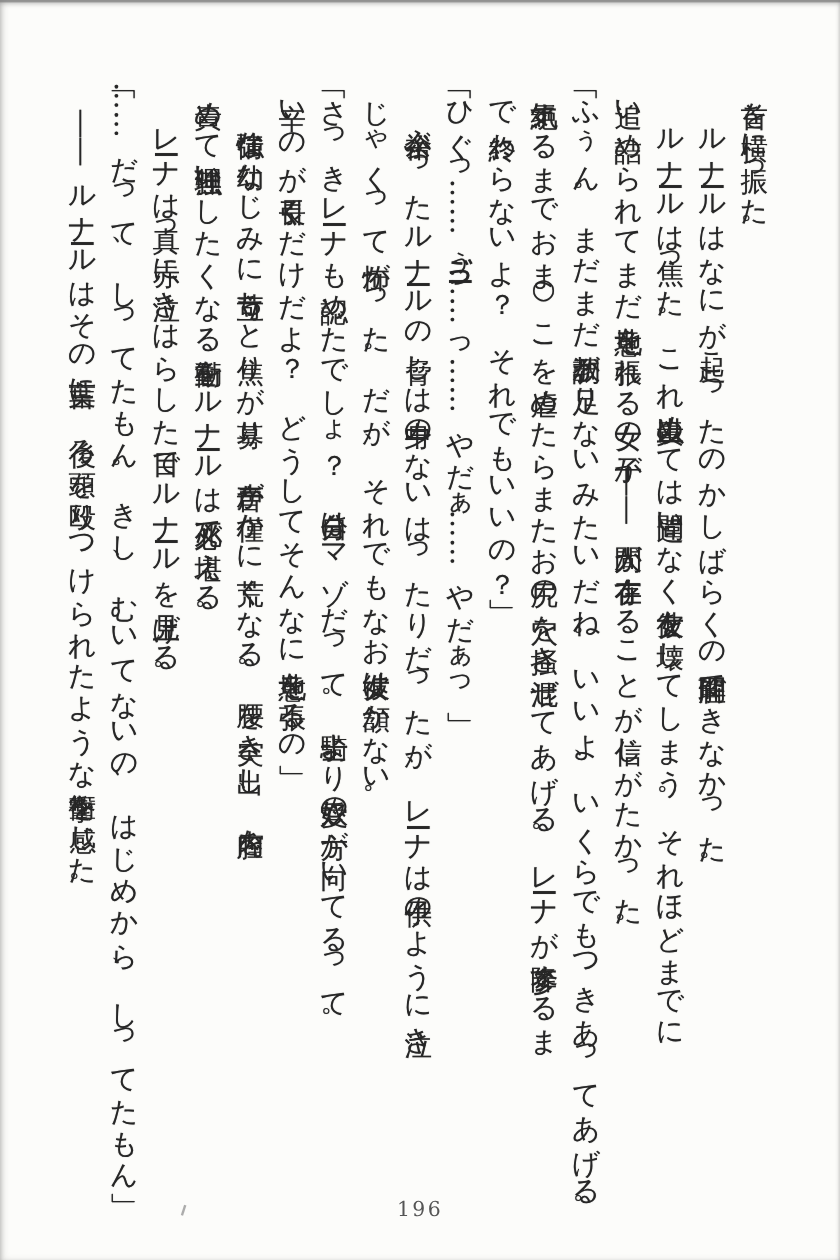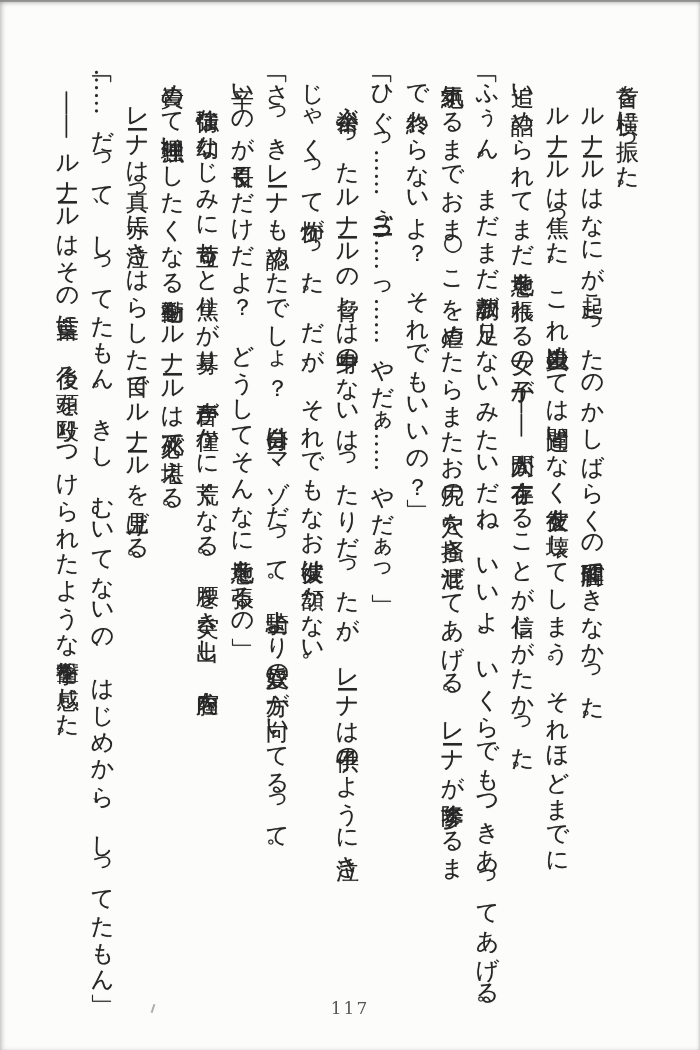--- a/index.html
+++ b/index.html
@@ -82,16 +82,16 @@
       <div class="tline">じゃくって怖がった。だが、それでもなお彼女は頷かない。</div>
       <div class="tline">「さっきレーナも認めたでしょ？　自分はマゾだって。騎士より愛奴の方が向いてるって。</div>
       <div class="tline">辛いのが長引くだけだよ？　どうしてそんなに意地を張るの」</div>
       <div class="tline">　強情な幼なじみに苛立ちと焦りが募り、声音が僅かに荒くなる。腰を突き出し、膣内を</div>
       <div class="tline">責めて無理強いしたくなる衝動をルナールは必死で堪える。</div>
       <div class="tline">　レーナは真っ赤に泣きはらした目でルナールを見上げる。</div>
       <div class="tline">「……だって、しってたもん。きし、むいてないの、はじめから、しってたもん」</div>
       <div class="tline">　――ルナールはその言葉に、後ろ頭を殴りつけられたような衝撃を感じた。</div>
     </div>
 
-  <div class="page-number">117</div>
+  <div class="page-number">196</div>
 
   <div class="scan-artifact"></div>
 </div>
 
 </body></html>

